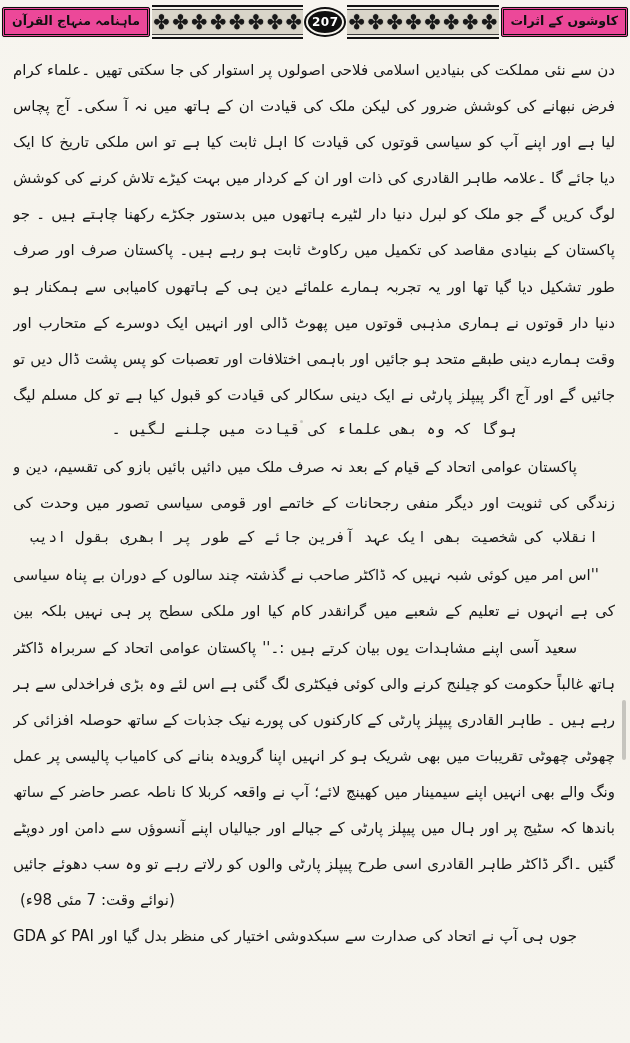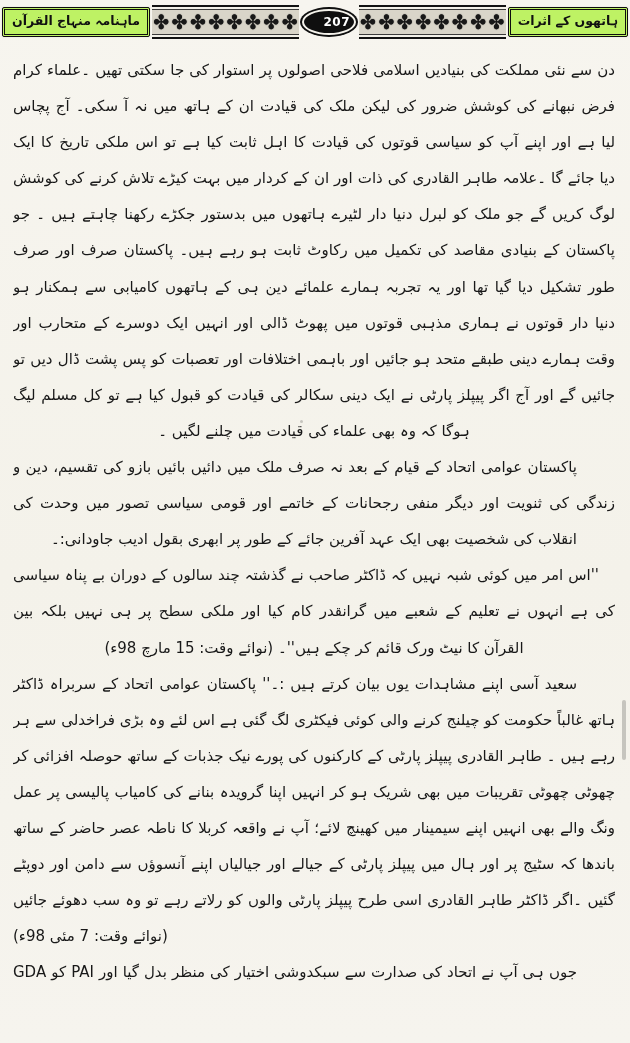--- a/index.html
+++ b/index.html
@@ -7,59 +7,59 @@
     width:630px;height:1043px;overflow:hidden;position:relative;
     background:linear-gradient(180deg,#f7f5ef 0%,#f4f2ea 55%,#f6f4ee 100%);
     font-family:"DejaVu Sans",sans-serif;color:#1b1b1b;
   }
   
   .hdr{
     display:flex;align-items:center;gap:2px;
     margin:5px 2px 0 2px;height:34px;position:relative;
   }
   .hdr-box{
-    flex:0 0 auto;background:#bef264;color:#111;
+    flex:0 0 auto;background:#ec4899;color:#111;
     border:3px double #0d0d0d;border-radius:2px;
     font-size:12.5px;font-weight:bold;line-height:1;
     padding:5px 7px 6px 7px;white-space:nowrap;z-index:2;
     box-shadow:0 0 0 1px #f1efe7;
   }
   .band{
     flex:1 1 auto;align-self:stretch;display:flex;align-items:center;
     justify-content:space-around;overflow:hidden;
     background:#d9d5c9;
     border-top:2px solid #121212;border-bottom:2px solid #121212;
     box-shadow:inset 0 2px 0 #f2f0e8, inset 0 -2px 0 #f2f0e8, inset 0 3px 0 #3a3a3a, inset 0 -3px 0 #3a3a3a;
   }
   .orn{font-size:19px;color:#181818;line-height:1;transform:scaleY(1.05);text-shadow:0 0 1px #181818;}
   .badge{
     flex:0 0 auto;background:#0f0f0f;color:#fff;
     min-width:34px;height:22px;border-radius:50%;
     display:flex;align-items:center;justify-content:center;
     font-size:12px;font-weight:bold;letter-spacing:.5px;
-    border:2px solid #f5f3ec;box-shadow:0 0 0 2px #0f0f0f;z-index:2;margin:0 1px;padding-left:16px;
+    border:2px solid #f5f3ec;box-shadow:0 0 0 2px #0f0f0f;z-index:2;margin:0 1px;
   }
   
   .text-body{padding:13px 15px 0 13px;direction:rtl;}
   .block{margin:0;}
   .line{
     font-size:15px;line-height:36.1px;height:36.1px;overflow:hidden;
     direction:rtl;color:#181818;
   }
   .line.justify{text-align:justify;text-align-last:justify;}
-  .line.center{text-align-last:center;}
-  .line.left{text-align:right;text-align-last:left;}
+  .line.center{text-align:center;text-align-last:center;font-family:Liberation Mono, monospace;}
+  .line.left{text-align:right;text-align-last:left;margin-left:7px;}
   
   .speck{position:absolute;background:rgba(60,60,55,.25);border-radius:50%;}
 </style>
 </head>
 <body>
 
 <div class="hdr">
-  <div class="hdr-box">ہاتھوں کے اثرات</div>
+  <div class="hdr-box">کاوشوں کے اثرات</div>
   <div class="band">
     <span style="display:contents"><span class="orn">✤</span><span class="orn">✤</span><span class="orn">✤</span><span class="orn">✤</span><span class="orn">✤</span><span class="orn">✤</span><span class="orn">✤</span><span class="orn">✤</span></span>
   </div>
   <div class="badge">207</div>
   <div class="band">
     <span style="display:contents"><span class="orn">✤</span><span class="orn">✤</span><span class="orn">✤</span><span class="orn">✤</span><span class="orn">✤</span><span class="orn">✤</span><span class="orn">✤</span><span class="orn">✤</span></span>
   </div>
   <div class="hdr-box">ماہنامہ منہاج القرآن</div>
 </div>
 
@@ -78,21 +78,20 @@
       <div class="line center">ہوگا کہ وہ بھی علماء کی قیادت میں چلنے لگیں ۔</div>
     </div>
     <div class="block">
       <div class="line justify" style="padding-right: 38px;">پاکستان عوامی اتحاد کے قیام کے بعد نہ صرف ملک میں دائیں بائیں بازو کی تقسیم، دین و دنیا کے نام پر سیاسی</div>
       <div class="line justify">زندگی کی ثنویت اور دیگر منفی رجحانات کے خاتمے اور قومی سیاسی تصور میں وحدت کی صحت مند روایت کا آغاز ہوا بلکہ قائد</div>
       <div class="line center">انقلاب کی شخصیت بھی ایک عہد آفرین جائے کے طور پر ابھری بقول ادیب جاودانی:۔</div>
     </div>
     <div class="block">
       <div class="line justify" style="padding-right: 16px;">''اس امر میں کوئی شبہ نہیں کہ ڈاکٹر صاحب  نے گذشتہ چند سالوں کے دوران بے پناہ سیاسی طاقت حاصل</div>
       <div class="line justify">کی ہے انہوں نے تعلیم کے شعبے میں گرانقدر کام کیا اور ملکی سطح پر ہی نہیں بلکہ بین الاقوامی سطح پر بھی وہ تحریک منہاج</div>
-      <div class="line center">القرآن کا نیٹ ورک قائم کر چکے ہیں''۔ (نوائے وقت: 15 مارچ 98ء)</div>
     </div>
     <div class="block">
       <div class="line justify" style="padding-right: 38px;">سعید آسی اپنے مشاہدات یوں بیان کرتے ہیں :۔'' پاکستان عوامی اتحاد کے سربراہ ڈاکٹر طاہر القادری کے</div>
       <div class="line justify">ہاتھ غالباً حکومت کو چیلنج کرنے والی کوئی فیکٹری لگ گئی ہے اس لئے وہ بڑی فراخدلی سے ہر معاملہ میں حکومت کو چیلنج دے</div>
       <div class="line justify">رہے ہیں ۔ طاہر القادری پیپلز پارٹی کے کارکنوں کی پورے نیک جذبات کے ساتھ حوصلہ افزائی کر رہے ہیں اور ان کی</div>
       <div class="line justify">چھوٹی چھوٹی تقریبات میں بھی شریک ہو کر انہیں اپنا گرویدہ بنانے کی کامیاب پالیسی پر عمل پیرا ہیں ۔ پچھلے دنوں پیپلز کلچر</div>
       <div class="line justify">ونگ والے بھی انہیں اپنے سیمینار میں کھینچ لائے؛ آپ نے واقعہ کربلا کا ناطہ عصر حاضر کے ساتھ جوڑتے ہوئے وہ سماں</div>
       <div class="line justify">باندھا کہ سٹیج پر اور ہال میں پیپلز پارٹی کے جیالے اور جیالیاں اپنے آنسوؤں سے دامن اور دوپٹے تر کرتے ہوئے پائی</div>
       <div class="line justify">گئیں ۔اگر ڈاکٹر طاہر القادری  اسی طرح پیپلز پارٹی والوں  کو رلاتے رہے تو وہ سب دھوئے جائیں گے اور پھر شاید</div>
       <div class="line left">(نوائے وقت: 7 مئی 98ء)</div>

